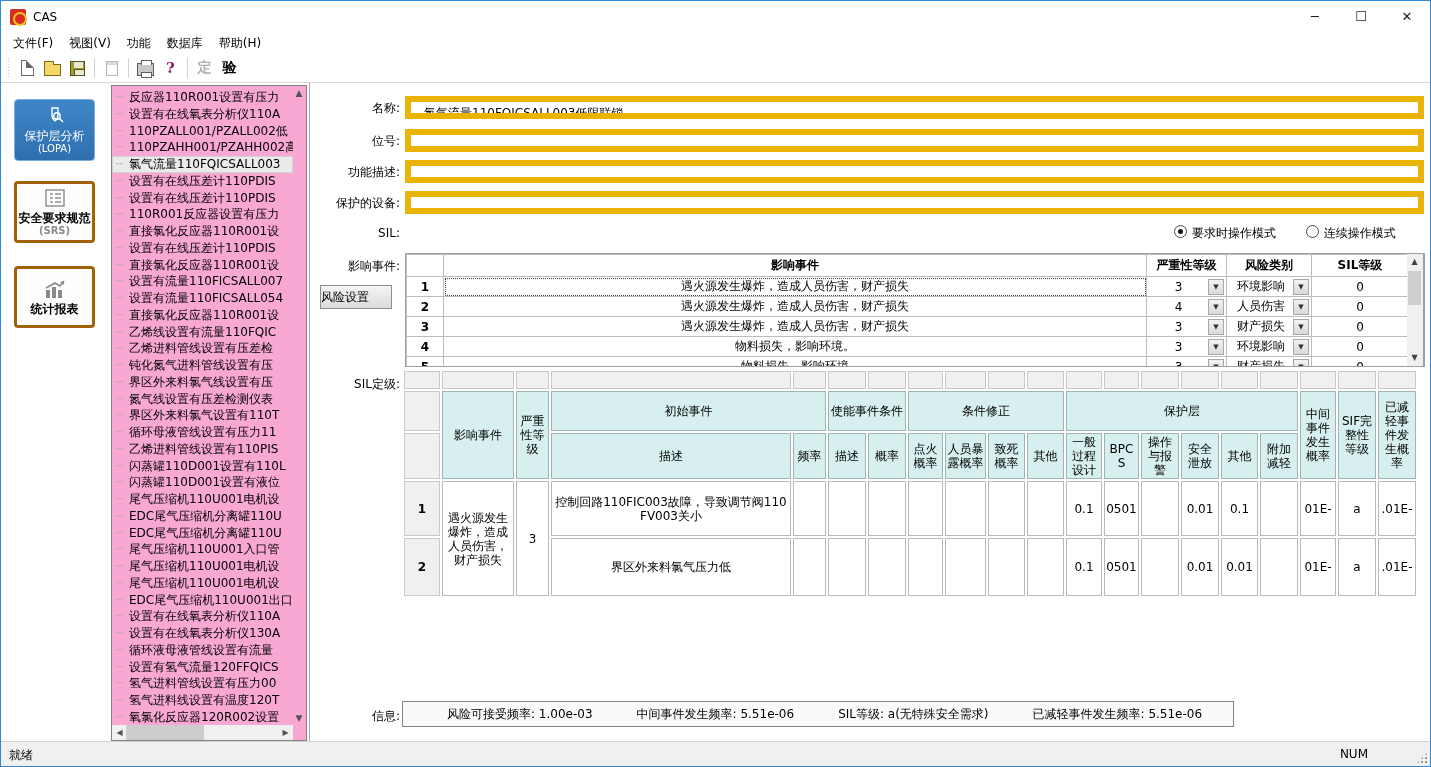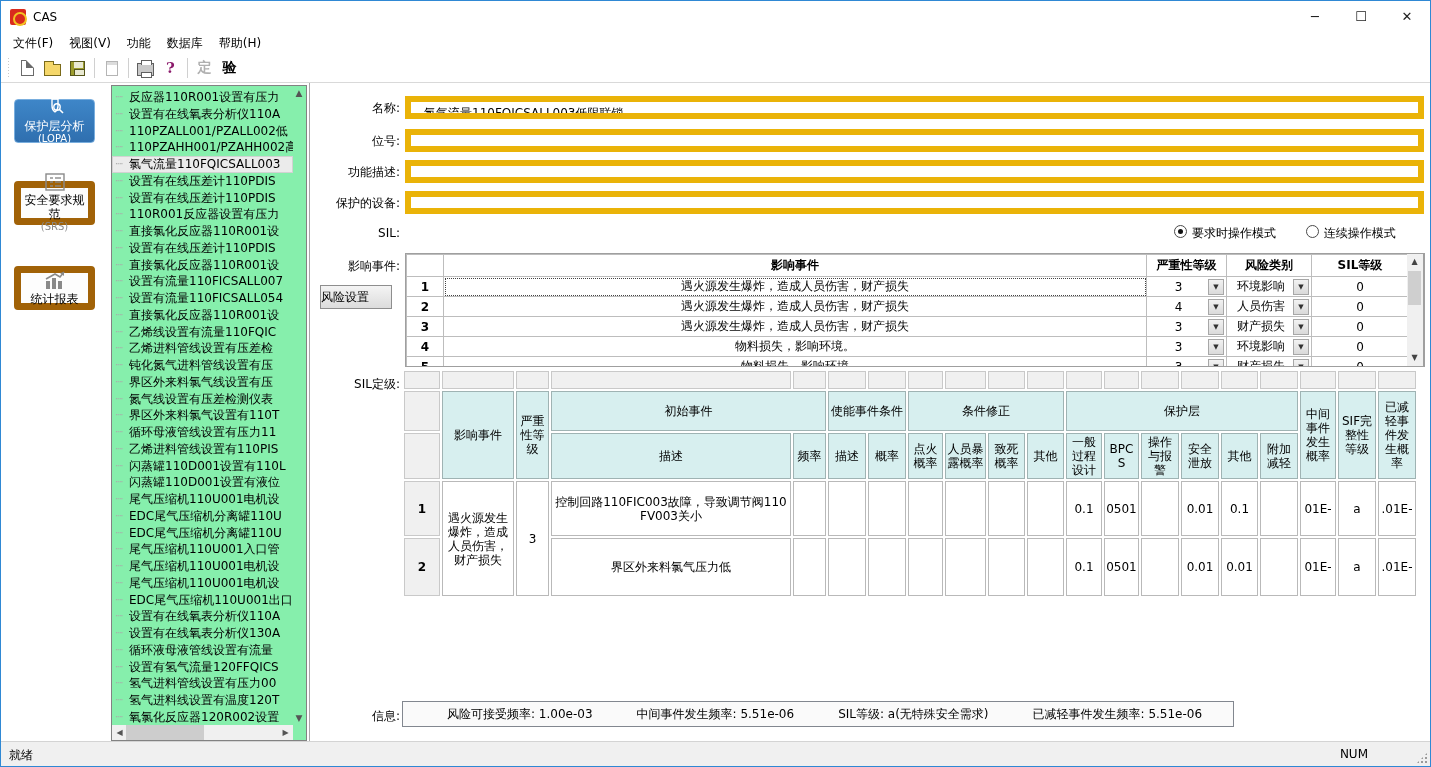--- a/index.html
+++ b/index.html
@@ -44,32 +44,32 @@
   .status-num { position:absolute; right:62px; top:5px; }
   .grip { position:absolute; right:2px; bottom:2px; width:12px; height:12px;
     background-image:radial-gradient(circle at 2px 2px,#9a9a9a 1px,transparent 1.5px);
     background-size:4px 4px; clip-path:polygon(100% 0,100% 100%,0 100%); }
 
   
   .main { position:absolute; top:82px; left:0; right:0; bottom:25px; background:#fff; }
 
   
   .sidebar { position:absolute; left:0; top:0; width:108px; bottom:0; }
-  .sbtn { position:absolute; left:13px; width:81px; height:44px; border-radius:4px; display:flex; flex-direction:column; align-items:center; justify-content:center; text-align:center; }
+  .sbtn { position:absolute; left:13px; width:81px; height:62px; border-radius:4px; display:flex; flex-direction:column; align-items:center; justify-content:center; text-align:center; }
   .sbtn .lbl { font-size:12px; line-height:14px; }
   .sbtn .sub { font-size:10px; line-height:12px; }
   .sbtn-lopa { top:16px; background:linear-gradient(#3e86c8,#2f6faf); border:1px solid #79aede; color:#fff; }
-  .sbtn-light { background:#fdfdfd; border:7px solid #a16207; color:#000; }
+  .sbtn-light { background:#fdfdfd; border:3px solid #a16207; color:#000;font-weight:bold; }
   .sbtn-light .sub { color:#8a8a8a; }
   .sbtn-srs { top:98px; }
   .sbtn-stat { top:183px; }
   .sicon { width:24px; height:22px; display:flex; align-items:center; justify-content:center; margin-bottom:2px; }
 
   
-  .treepanel { position:absolute; left:110px; top:2px; width:196px; height:656px; border:1px solid #828282; background:#86efac; overflow:hidden; }
+  .treepanel { position:absolute; left:110px; top:2px; width:196px; height:656px; border:1px solid #828282; background:#f9a8d4; overflow:hidden; }
   .treeitems { position:absolute; left:0; top:3px; right:13px; bottom:15px; overflow:hidden; }
   .titem { height:16.75px; line-height:16.75px; white-space:nowrap; overflow:hidden; padding-left:17px; position:relative; }
   .titem::before { content:"····"; position:absolute; left:3px; top:0; color:#aaa; font-size:9px; letter-spacing:-1px; }
   .titem.sel { background:#ebebeb; outline:1px solid #d2d2d2; outline-offset:-1px; }
   .vscroll-mini { position:absolute; right:0; top:0; width:13px; bottom:15px; }
   .vscroll-mini .arr { position:absolute; right:1px; width:12px; height:14px; text-align:center; font-size:9px; color:#555; line-height:14px; }
   .hscroll { position:absolute; left:0; right:13px; bottom:0; height:15px; background:#f0f0f0; }
   .hscroll .arr { position:absolute; top:0; width:15px; height:15px; font-size:8px; color:#555; text-align:center; line-height:15px; }
   .hscroll .thumb { position:absolute; left:14px; top:0; width:78px; height:15px; background:#cdcdcd; }
 

